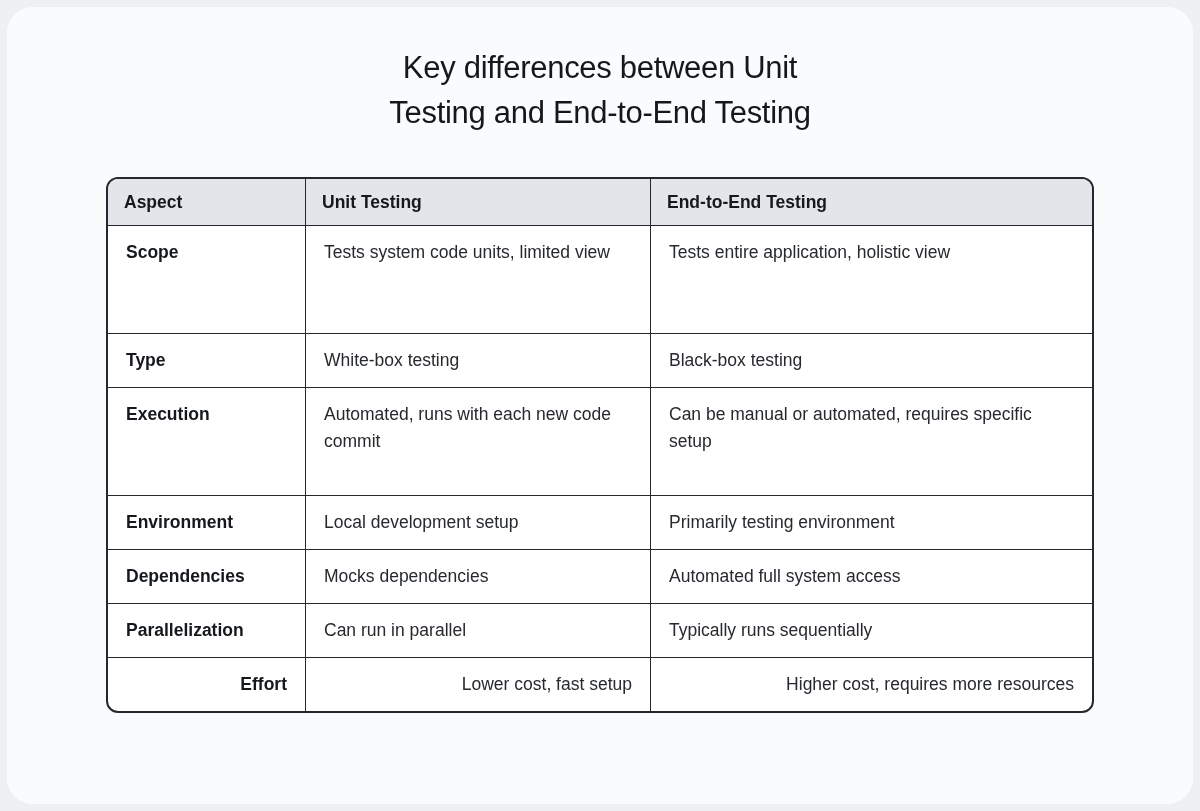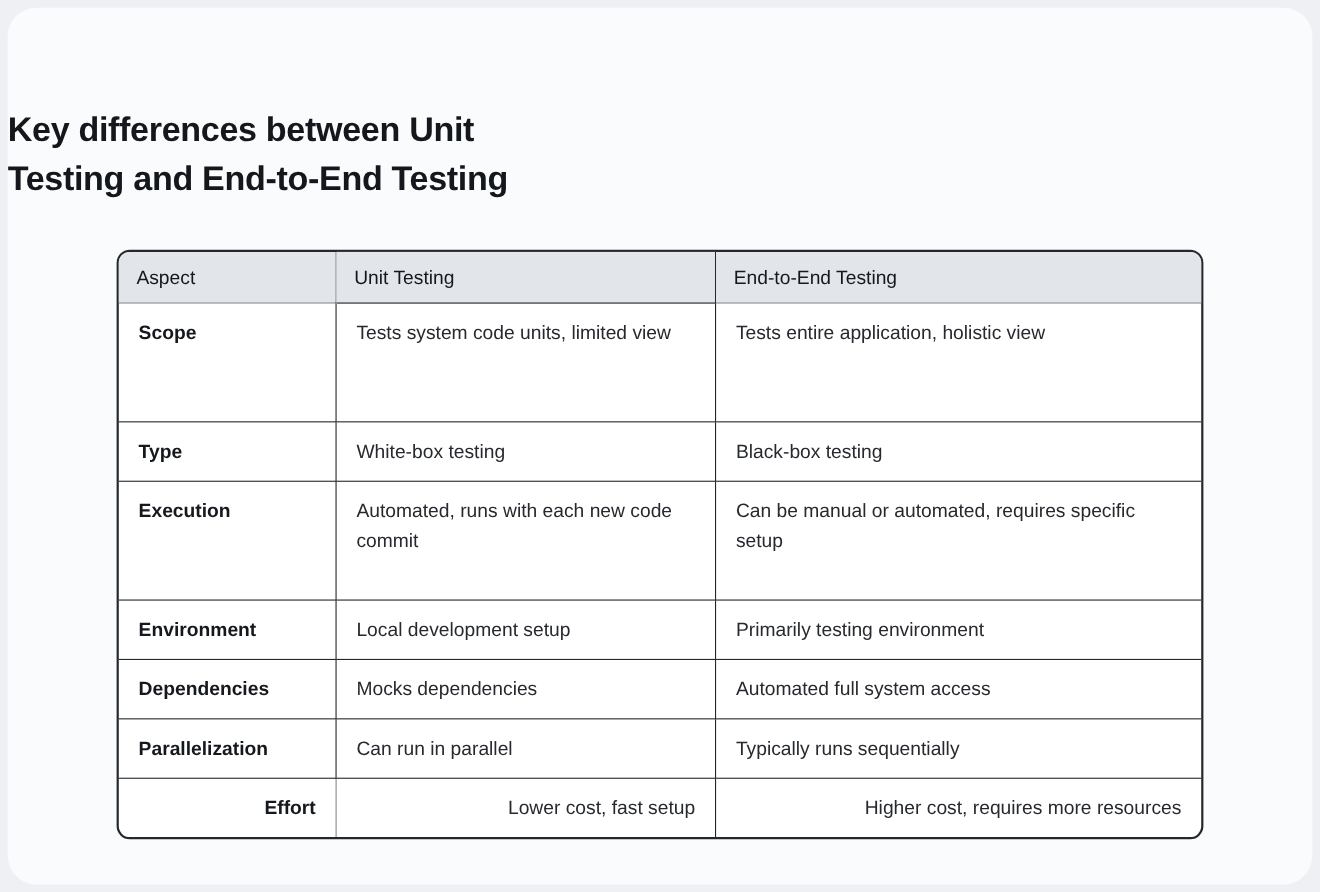--- a/index.html
+++ b/index.html
@@ -13,24 +13,25 @@
   }
   .card {
     position: absolute;
     left: 7px; top: 7px;
     width: 1186px; height: 797px;
     background: #fafbfd;
     border-radius: 26px;
     overflow: hidden;
   }
   .page-title {
-    margin: 88px auto 0;
+    margin: 38px auto 0;
+    text-align: center;
     font-size: 31px;
     line-height: 45px;
-    font-weight: bold;
+    font-weight: normal;
     color: #14171b;
     letter-spacing: -0.3px;
   }
   .page-title .line { display: block; }
   table.comparison {
     margin: 42px auto 0;
     width: 988px;
     border-collapse: separate;
     border-spacing: 0;
     background: #ffffff;
@@ -45,21 +46,21 @@
   col.c-e2e    { width: 441px; }
   th, td {
     text-align: left;
     vertical-align: top;
     padding: 13px 18px 13px 18px;
     line-height: 27px;
     border-bottom: 1.5px solid #24282d;
   }
   th {
     background: #e2e5e9;
-    font-weight: normal;
+    font-weight: bold;
     color: #15181c;
     padding-top: 10px;
     padding-bottom: 9px;
     padding-left: 16px;
   }
   th:not(:last-child), td:not(:last-child) {
     border-right: 1.5px solid #24282d;
   }
   td.aspect-cell {
     font-weight: bold;

